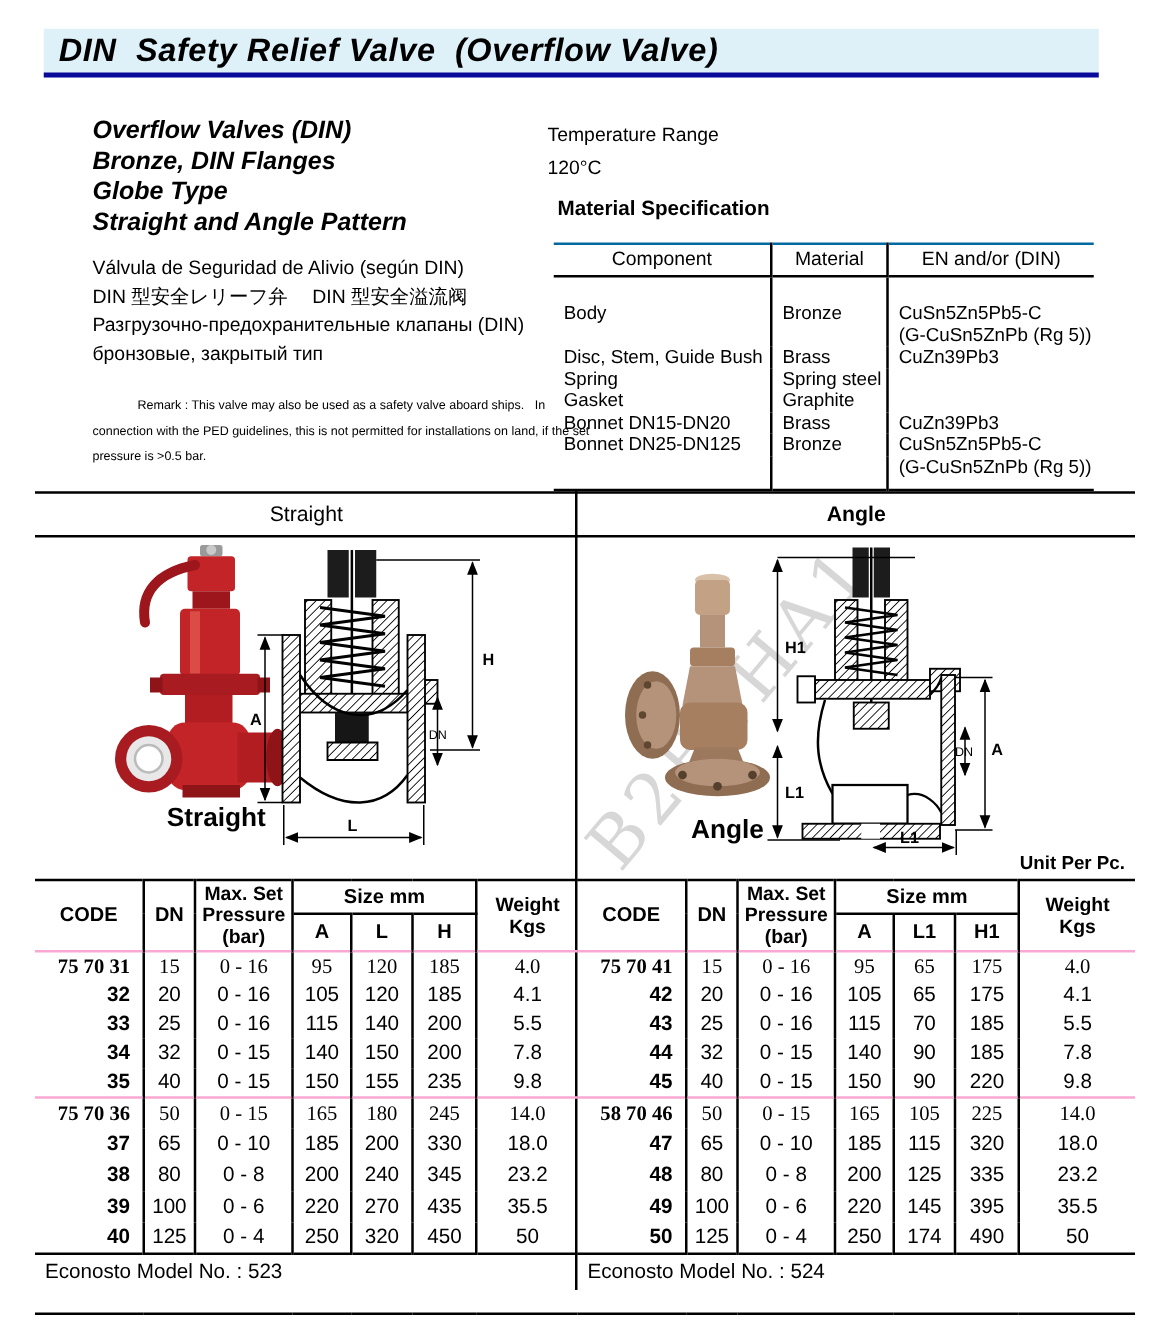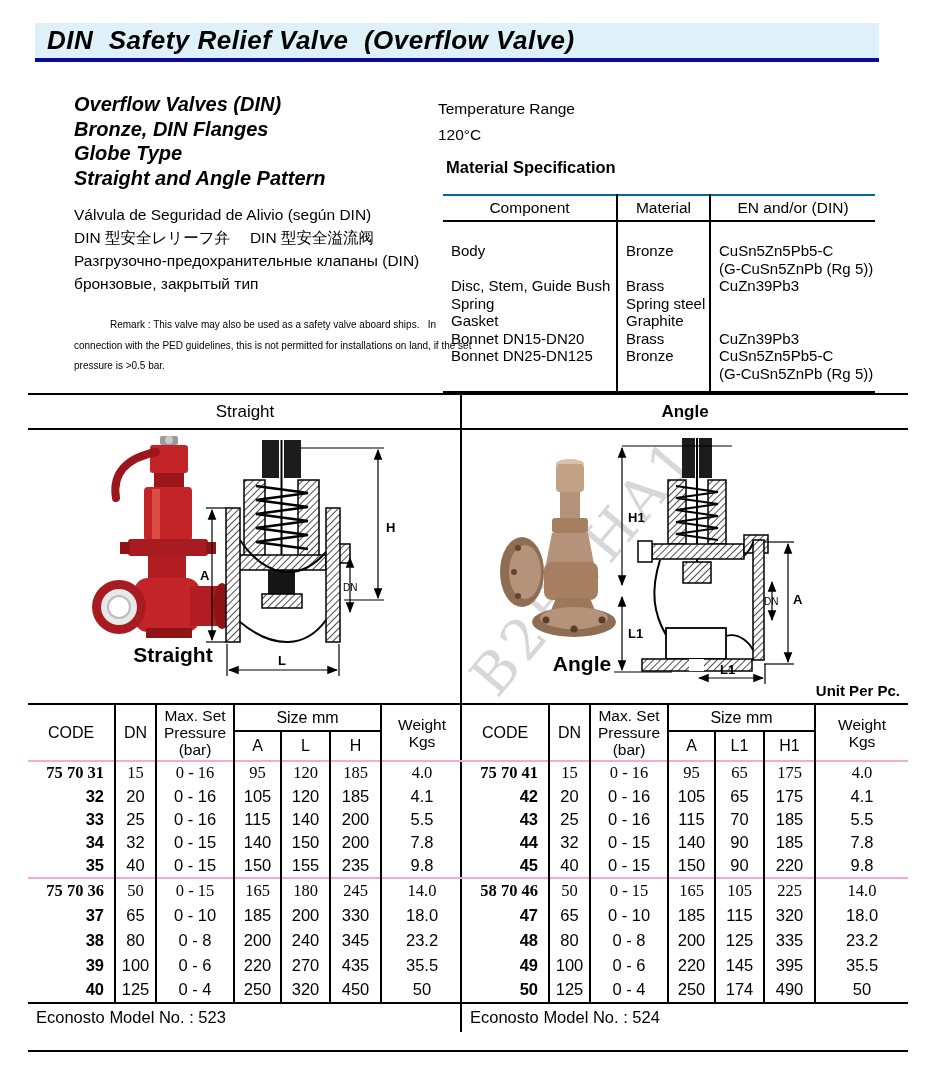--- a/index.html
+++ b/index.html
@@ -48,21 +48,21 @@
                display:flex; align-items:center; justify-content:center;
                transform:rotate(-50deg); font-family:"DejaVu Serif","Liberation Serif",serif;
                font-size:56px; letter-spacing:5px; color:rgba(110,110,110,0.28); pointer-events:none; }
   svg text { font-family:"Liberation Sans","DejaVu Sans",sans-serif; }
 
   
   table.spec { position:absolute; top:703px; border-collapse:collapse; table-layout:fixed;
                text-align:center; border-top:2px solid #000; border-bottom:2px solid #000; }
   .spec-left { left:28px; width:434px; }
   .spec-right { left:462px; width:446px; }
-  .spec th { font-weight:normal; font-size:16px; }
+  .spec th { font-weight:bold; font-size:16px; }
   .spec th.press, .spec th.weight { white-space:pre-line; font-size:15.5px; line-height:17px; }
   .spec th.size { height:27px; }
   .spec tr.subrow th { height:30px; border-top:2px solid #000; }
   .spec .bl { border-left:2px solid #000; }
   .spec tbody.group tr:first-child td { border-top:2px solid #f9a8d4;font-family:Liberation Serif, serif; }
   .spec tbody.group td { height:23.4px; font-size:16.5px; }
   .spec tbody.g2 td { height:25px; }
   .spec td.code { text-align:right; padding-right:10px; font-weight:bold; }
   .spec tfoot td { border-top:2px solid #000; text-align:left; padding:4px 0 23px 8px; font-size:16.5px; }
 </style>

